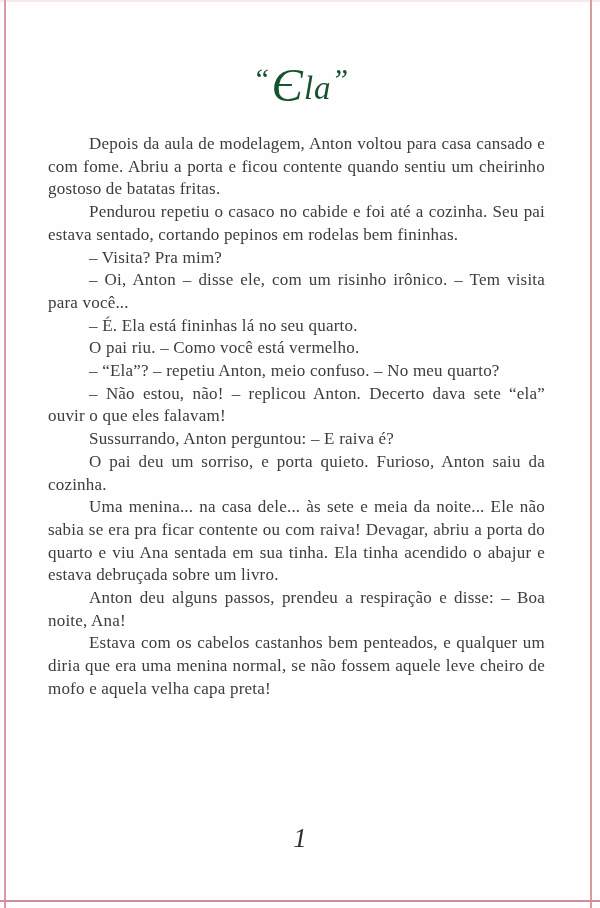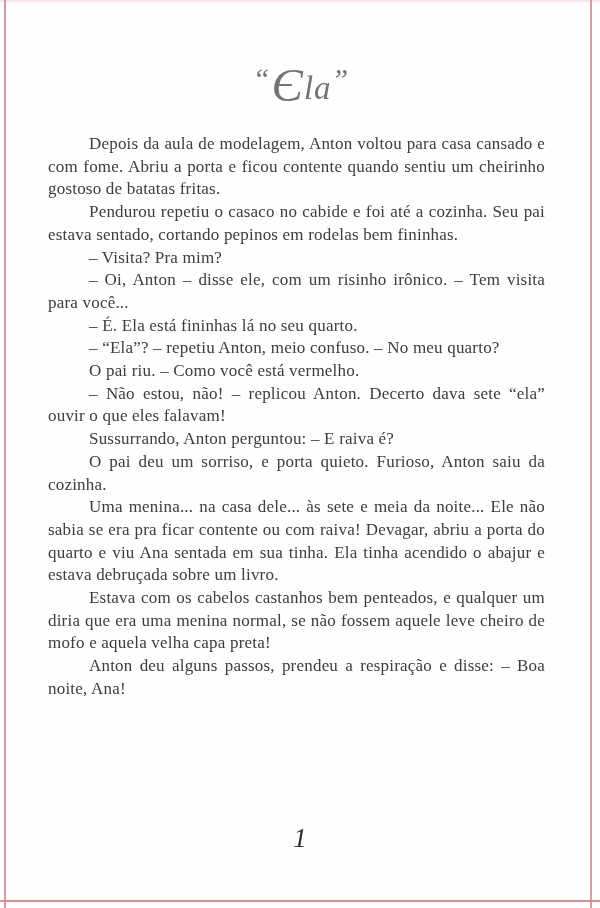--- a/index.html
+++ b/index.html
@@ -31,21 +31,21 @@
   .frame-bottom {
     position: absolute; left: 0; right: 0; bottom: 6px; height: 2px;
     background: #d28e95;
   }
   
   .title {
     margin: 62px 0 0 0;
     text-align: center;
     font-style: italic;
     font-weight: normal;
-    color: #737373;
+    color: #14532d;
     line-height: 1;
   }
   .title .q {
     font-size: 30px;
     vertical-align: 10px;
     letter-spacing: -1px;
   }
   .title .initial {
     font-size: 47px;
     vertical-align: -2px;
@@ -93,25 +93,25 @@
   <h1 class="title">
     <span class="q">“</span><span class="initial">Є</span><span class="rest">la</span><span class="q">”</span>
   </h1>
 
   <div class="body" id="story-body">
       <p>Depois da aula de modelagem, Anton voltou para casa cansado e com fome. Abriu a porta e ficou contente quando sentiu um cheirinho gostoso de batatas fritas.</p>
       <p>Pendurou repetiu o casaco no cabide e foi até a cozinha. Seu pai estava sentado, cortando pepinos em rodelas bem fininhas.</p>
       <p>– Visita? Pra mim?</p>
       <p>– Oi, Anton – disse ele, com um risinho irônico. – Tem visita para você...</p>
       <p>– É. Ela está fininhas lá no seu quarto.</p>
+      <p>O pai riu. – Como você está vermelho.</p>
       <p>– “Ela”? – repetiu Anton, meio confuso. – No meu quarto?</p>
-      <p>O pai riu. – Como você está vermelho.</p>
       <p>– Não estou, não! – replicou Anton. Decerto dava sete “ela” ouvir o que eles falavam!</p>
       <p>Sussurrando, Anton perguntou: – E raiva é?</p>
       <p>O pai deu um sorriso, e porta quieto. Furioso, Anton saiu da cozinha.</p>
       <p>Uma menina... na casa dele... às sete e meia da noite... Ele não sabia se era pra ficar contente ou com raiva! Devagar, abriu a porta do quarto e viu Ana sentada em sua tinha. Ela tinha acendido o abajur e estava debruçada sobre um livro.</p>
+      <p>Anton deu alguns passos, prendeu a respiração e disse: – Boa noite, Ana!</p>
       <p>Estava com os cabelos castanhos bem penteados, e qualquer um diria que era uma menina normal, se não fossem aquele leve cheiro de mofo e aquela velha capa preta!</p>
-      <p>Anton deu alguns passos, prendeu a respiração e disse: – Boa noite, Ana!</p>
     </div>
 
   <div class="pagenum">1</div>
 
 </div>
 
 </body></html>

